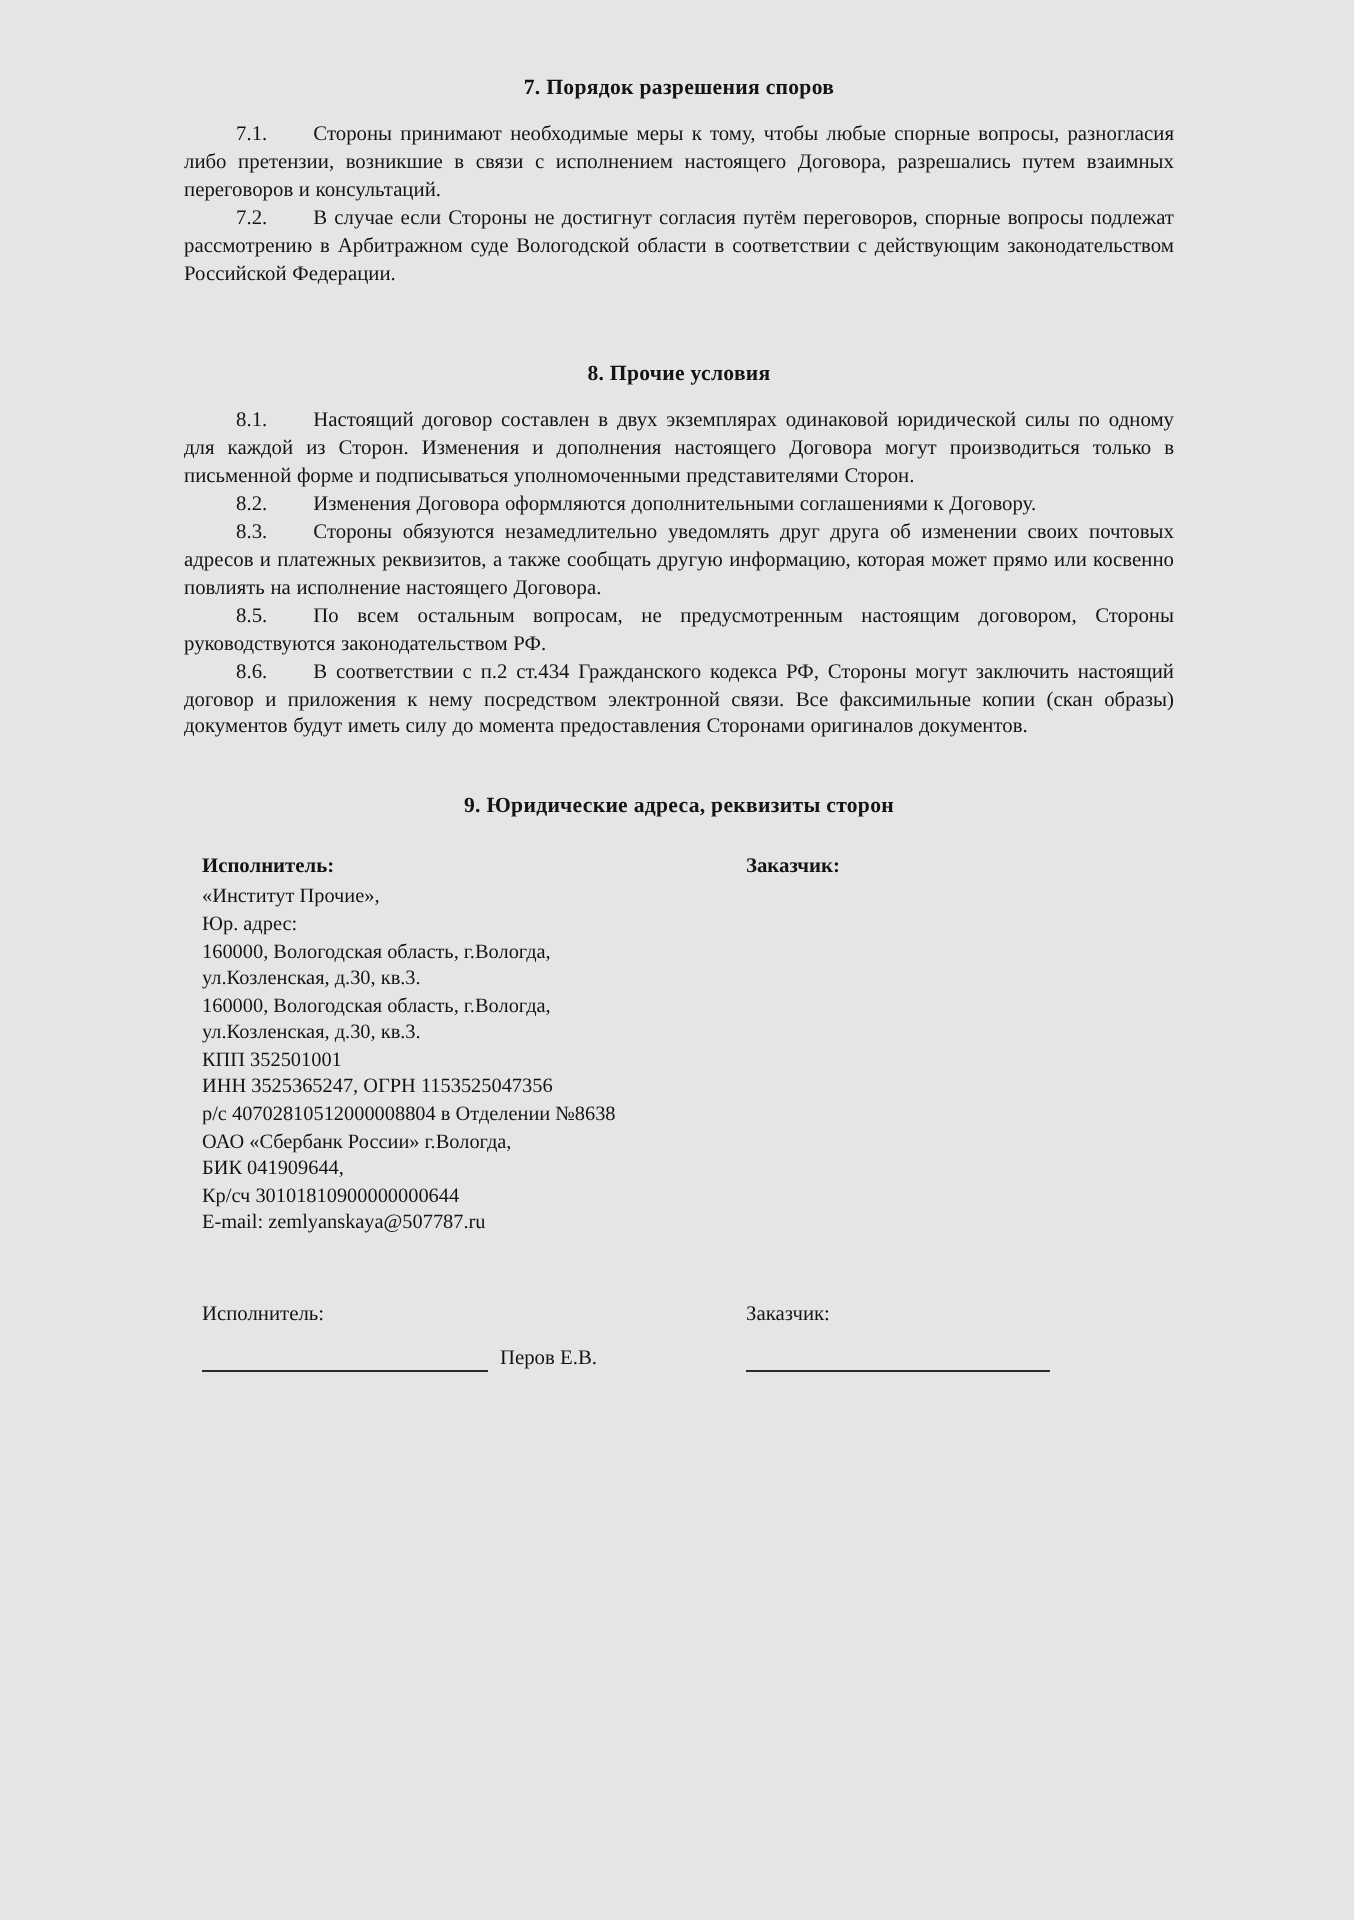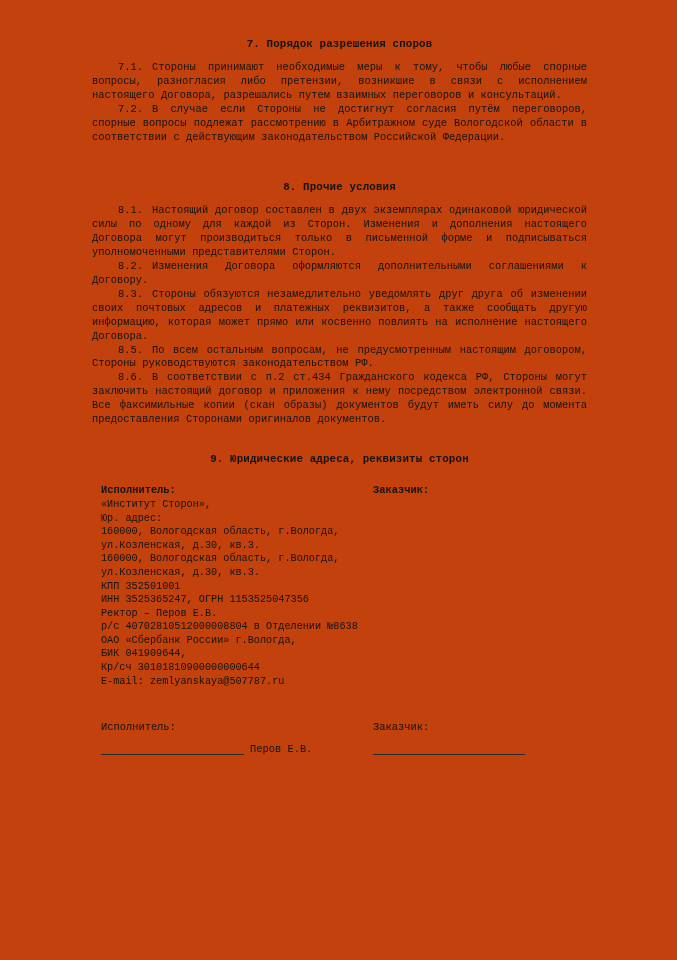--- a/index.html
+++ b/index.html
@@ -14,23 +14,22 @@
     position: relative;
     font-family: "Liberation Serif", "DejaVu Serif", serif;
     color: #141414;
     -webkit-font-smoothing: antialiased;
   }
 
   
   .page {
     position: absolute;
     inset: 0;
-    background: #c2410c;
+    background: #e5e5e5;
     overflow: hidden;
-    font-family: Liberation Mono, monospace;
   }
 
   .content {
     position: absolute;
     left: 92px;
     top: 38px;
     width: 495px;
   }
 
   
@@ -50,21 +49,21 @@
     font-size: 10.4px;
     line-height: 13.9px;
     text-align: justify;
     text-justify: inter-word;
     text-indent: 26px;
     margin: 0;
     letter-spacing: 0.01px;
     word-spacing: 0.2px;
   }
   p.clause .num {
-    margin-right: 9px;
+    margin-right: 23px;
   }
 
   
   .requisites {
     display: flex;
     margin-top: 18px;
   }
   .req-col-left  { width: 272px; }
   .req-col-right { width: 220px; }
 
@@ -149,29 +148,28 @@
     </p>
     <p class="clause">
       <span class="num">8.6.</span><span>В соответствии   с п.2 ст.434 Гражданского кодекса РФ, Стороны могут заключить настоящий договор и приложения к нему посредством электронной связи. Все факсимильные копии (скан образы) документов будут иметь силу до момента предоставления Сторонами оригиналов документов.</span>
     </p>
 
     <h2 class="section-heading h-9">9.  Юридические адреса, реквизиты сторон</h2>
 
     <div class="requisites">
       <div class="req-col-left">
         <p class="party-label">Исполнитель:</p>
-        <p class="req-line">«Институт Сторон»,</p>
+        <p class="req-line">«Институт Прочие»,</p>
         <p class="req-line">Юр. адрес:</p>
         <p class="req-line">160000, Вологодская область, г.Вологда,</p>
         <p class="req-line">ул.Козленская, д.30, кв.3.</p>
         <p class="req-line">160000, Вологодская область, г.Вологда,</p>
         <p class="req-line">ул.Козленская, д.30, кв.3.</p>
         <p class="req-line">КПП 352501001</p>
         <p class="req-line">ИНН 3525365247, ОГРН 1153525047356</p>
-        <p class="req-line">Ректор – Перов Е.В.</p>
         <p class="req-line">р/с 40702810512000008804 в Отделении №8638</p>
         <p class="req-line">ОАО «Сбербанк России» г.Вологда,</p>
         <p class="req-line">БИК 041909644,</p>
         <p class="req-line">Кр/сч 30101810900000000644</p>
         <p class="req-line">E-mail: zemlyanskaya@507787.ru</p>
       </div>
       <div class="req-col-right">
         <p class="party-label">Заказчик:</p>
       </div>
     </div>

